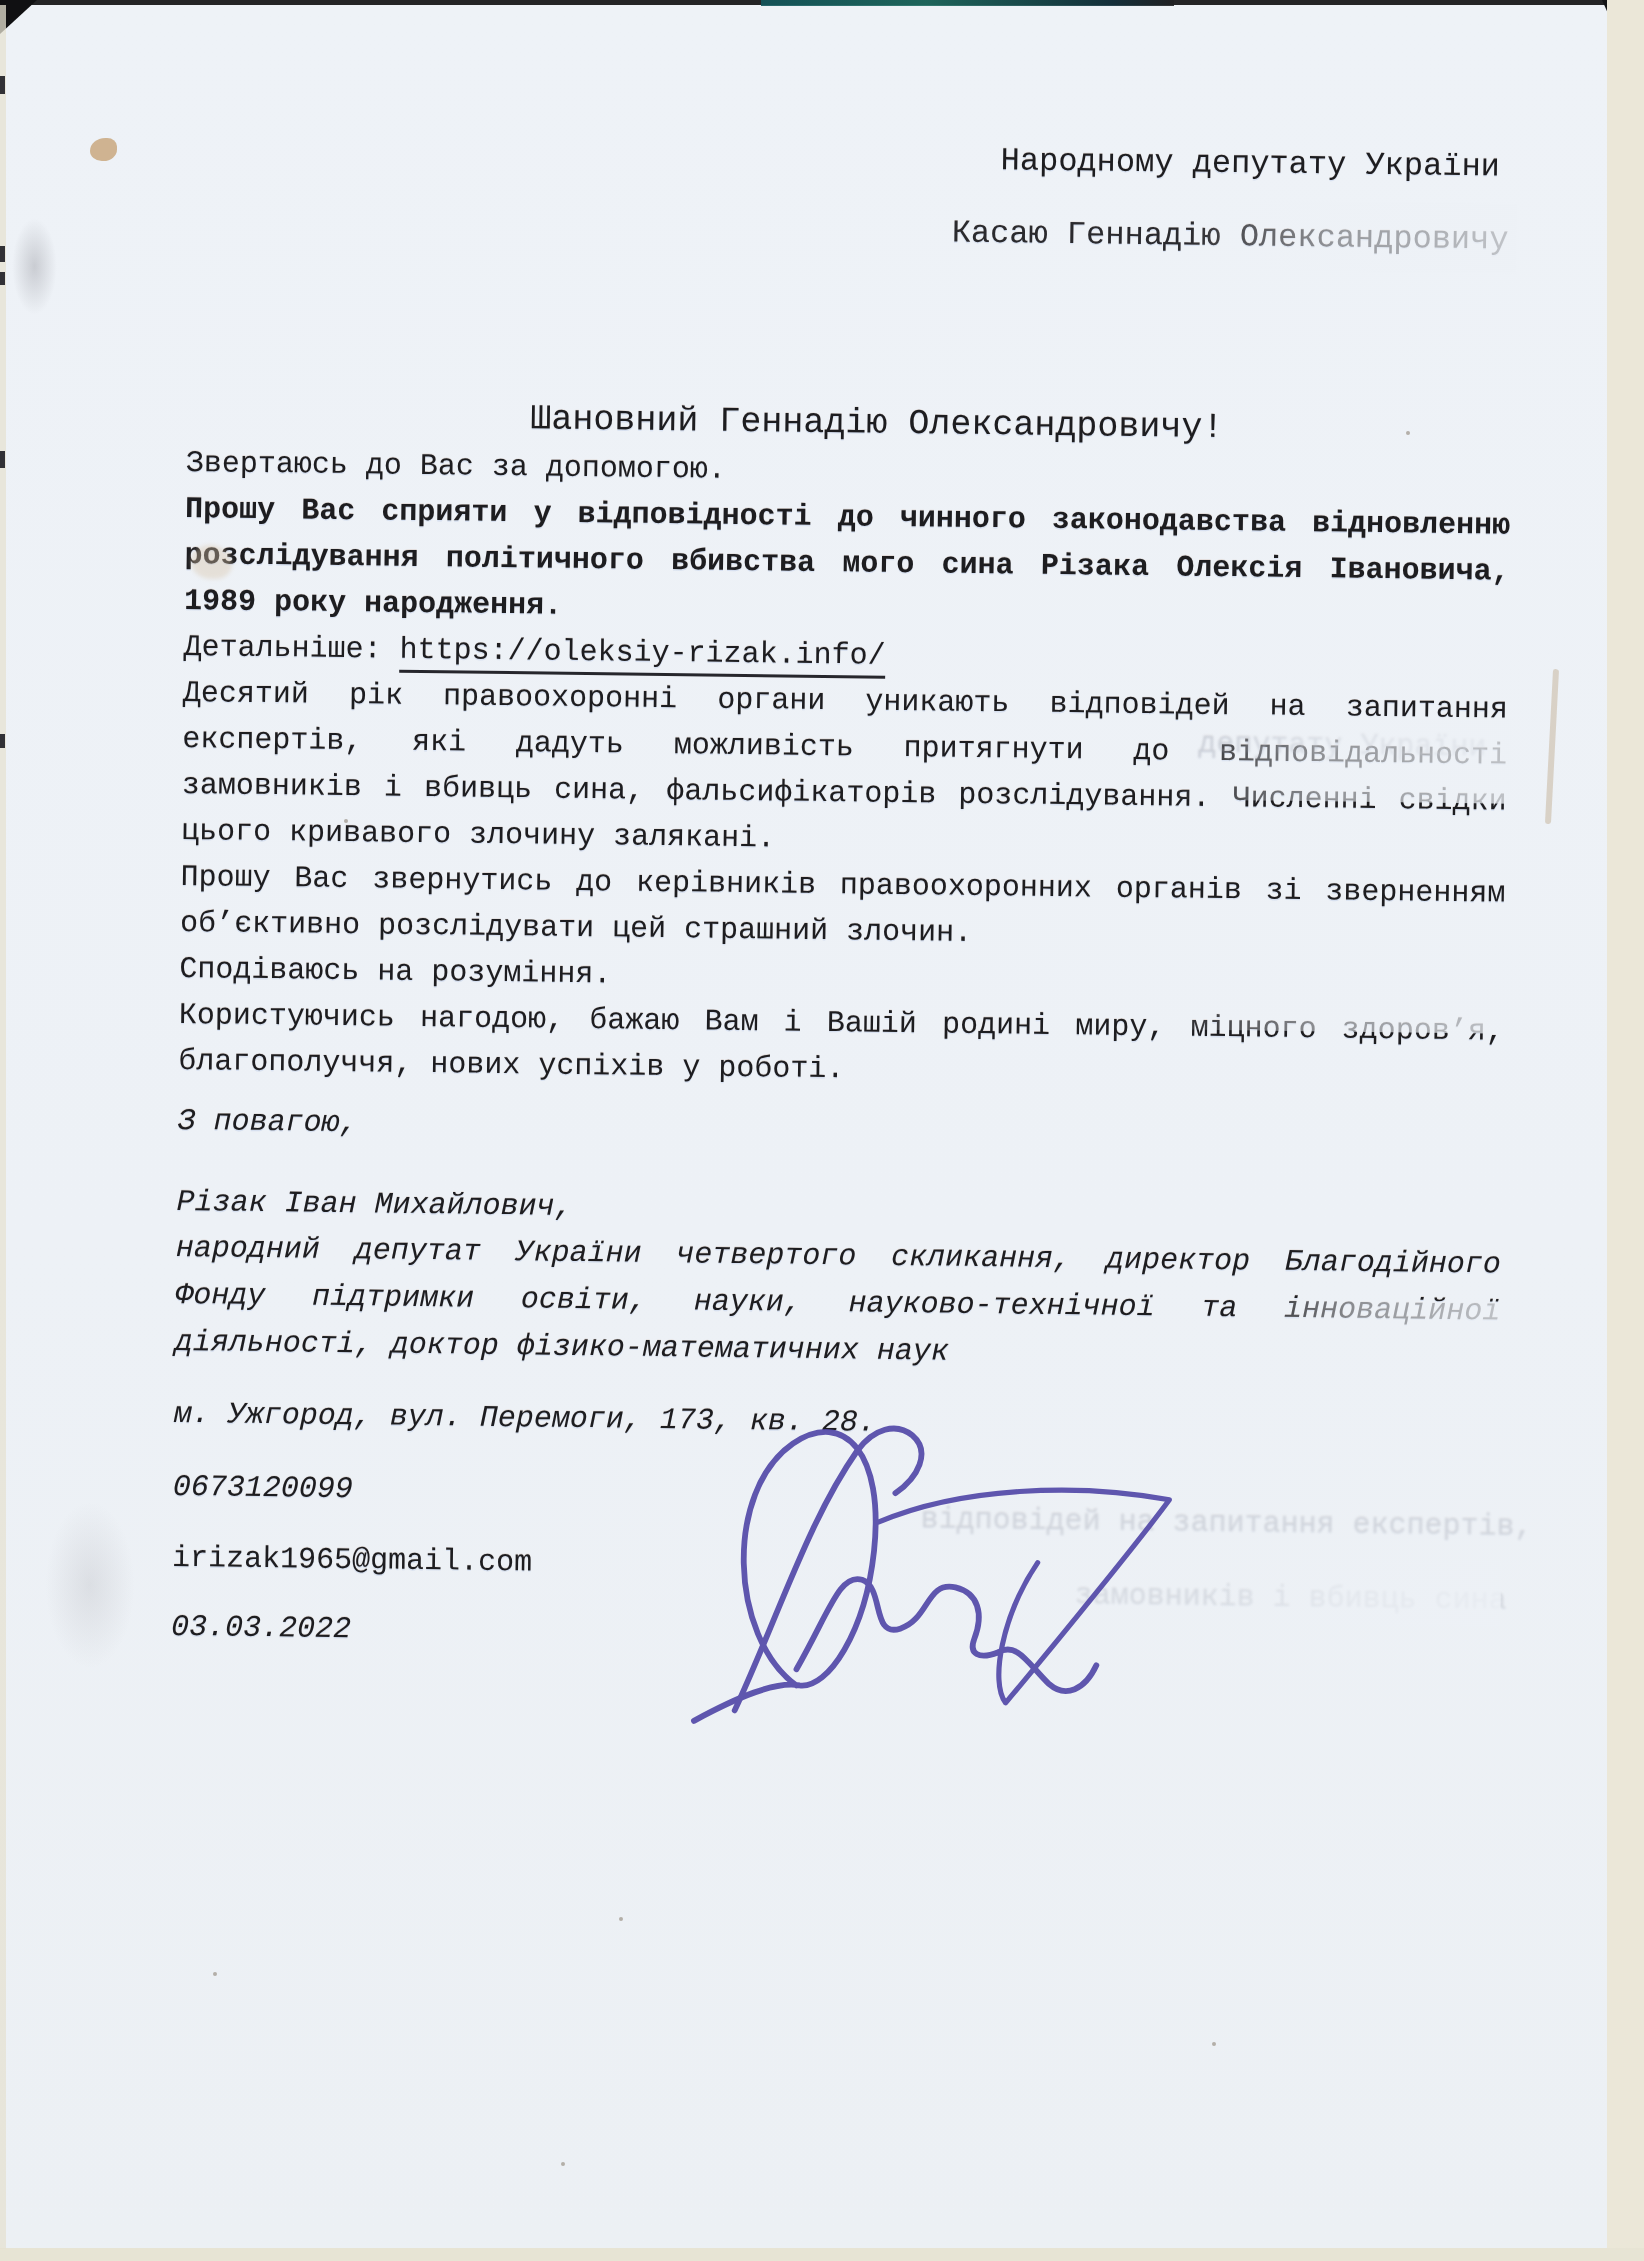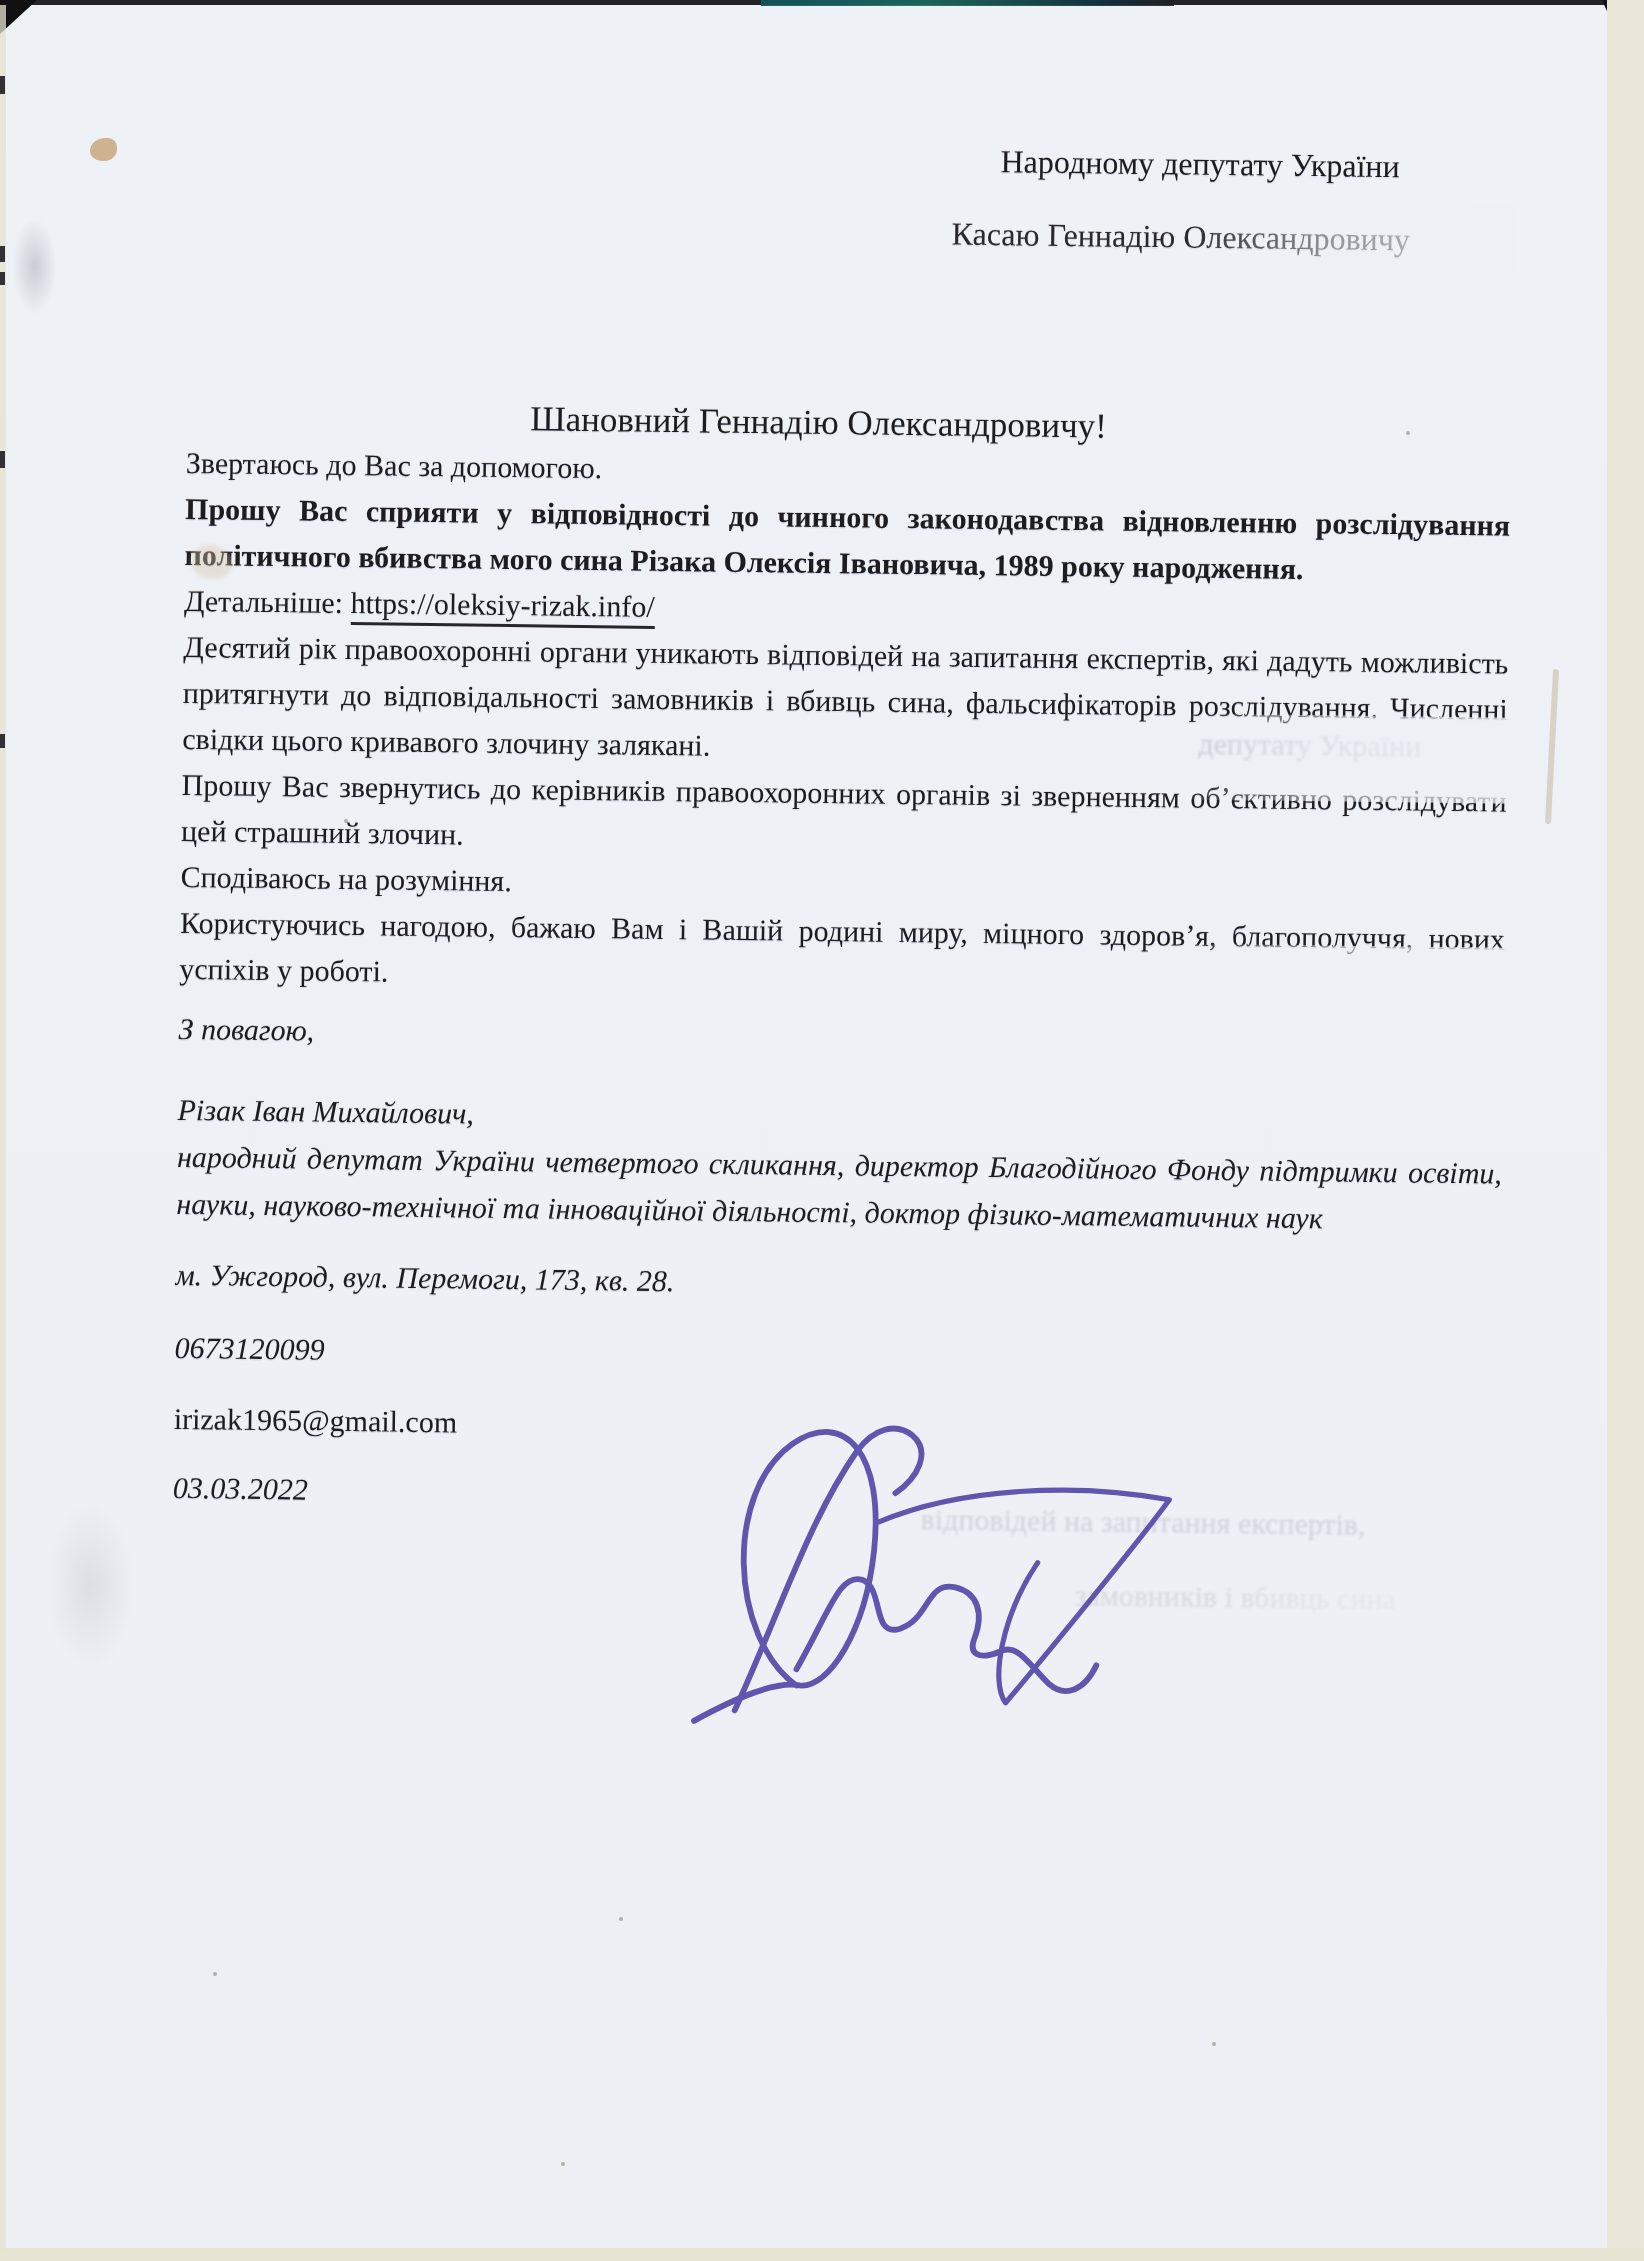--- a/index.html
+++ b/index.html
@@ -1,19 +1,19 @@
 <!DOCTYPE html>
 <html style="font-size:10.3px"><head>
 <meta charset="utf-8">
 <style>
   html,body{margin:0;padding:0;background:#555;}
   .canvas{
     position:relative;width:1644px;height:2261px;overflow:hidden;
     background:#eae6d7;
-    font-family:Liberation Serif, serif;
+    font-family:Liberation Mono, monospace;
   }
   
   .page{
     position:absolute;left:0;top:5.2px;width:1607px;height:2244px;
     background:linear-gradient(180deg,#eef2f7 0%,#edf1f6 55%,#ecf0f4 100%);
   }
   
   .top-strip{position:absolute;left:0;top:0;width:1644px;height:4.5px;background:#242426;}
   .top-strip-teal{position:absolute;left:761px;top:0;width:413px;height:6.4px;
     background:linear-gradient(90deg,#12565c,#1d6b60 40%,#12303c 85%,#202022);opacity:.9;}

